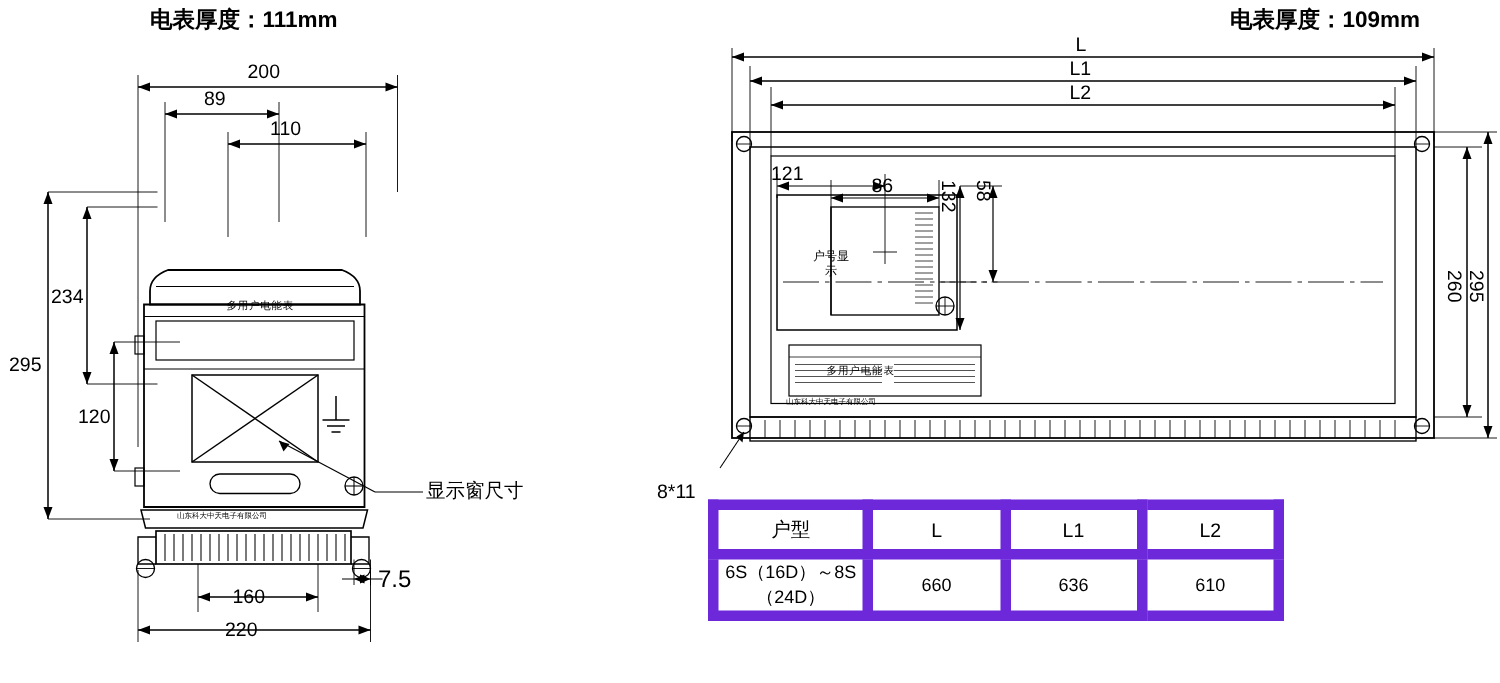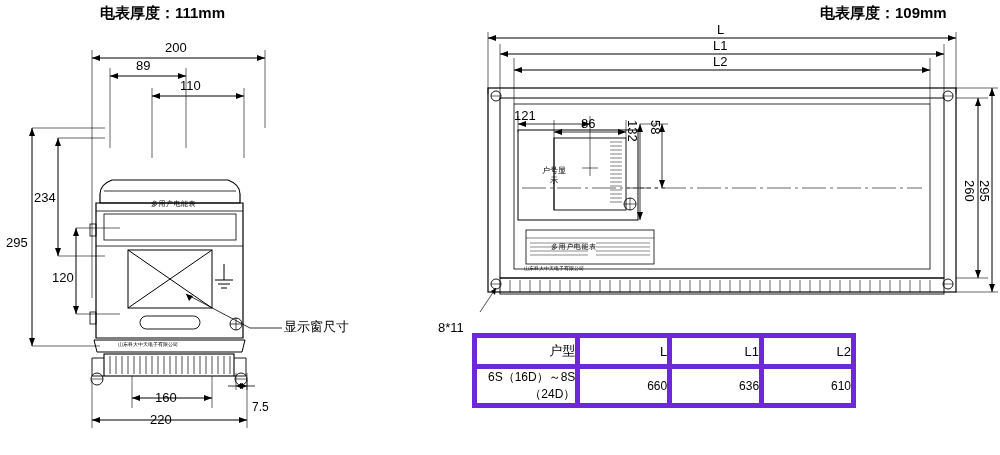--- a/index.html
+++ b/index.html
@@ -4,29 +4,29 @@
 <style>
   html,body{margin:0;padding:0;}
   body{
     width:1000px;height:455px;background:#ffffff;
     font-family:"Liberation Sans","DejaVu Sans",sans-serif;
     color:#000;overflow:hidden;position:relative;
   }
   #root{position:relative;width:856px;height:455px;}
   .abs{position:absolute;}
   .dim-label{font-size:13px;color:#000;white-space:nowrap;}
-  .dim-label-sm{font-size:12px;color:#000;white-space:nowrap;margin-top:22px;}
+  .dim-label-sm{font-size:16px;color:#000;white-space:nowrap;}
   .title-cn{font-size:15px;font-weight:bold;white-space:nowrap;}
   
   table.spec{
     border-collapse:collapse;font-size:12px;
     position:absolute;
   }
   table.spec td,table.spec th{
-    border:5px solid #6d28d9;text-align:right;vertical-align:middle;
+    border:7px solid #6d28d9;text-align:center;vertical-align:middle;
     padding:0;font-weight:normal;
   }
   table.spec thead td{height:26px;font-size:13px;}
   table.spec tbody td{height:30px;font-size:12px;}
   .col-a{width:118px;}
   .col-b{width:112px;}
   .tiny{font-size:5px;line-height:1.15;}
   .meterlabel{font-size:7px;}
   svg{display:block;}
 </style>

